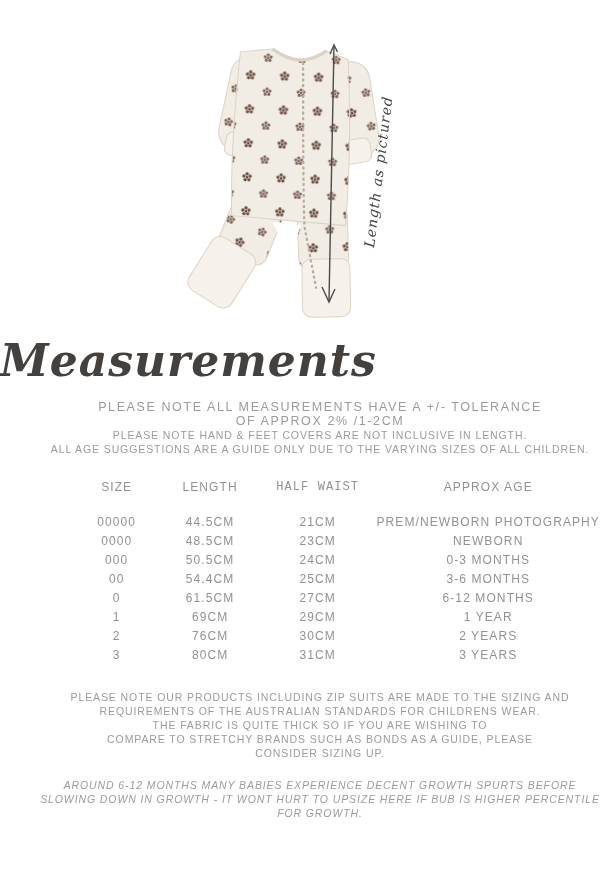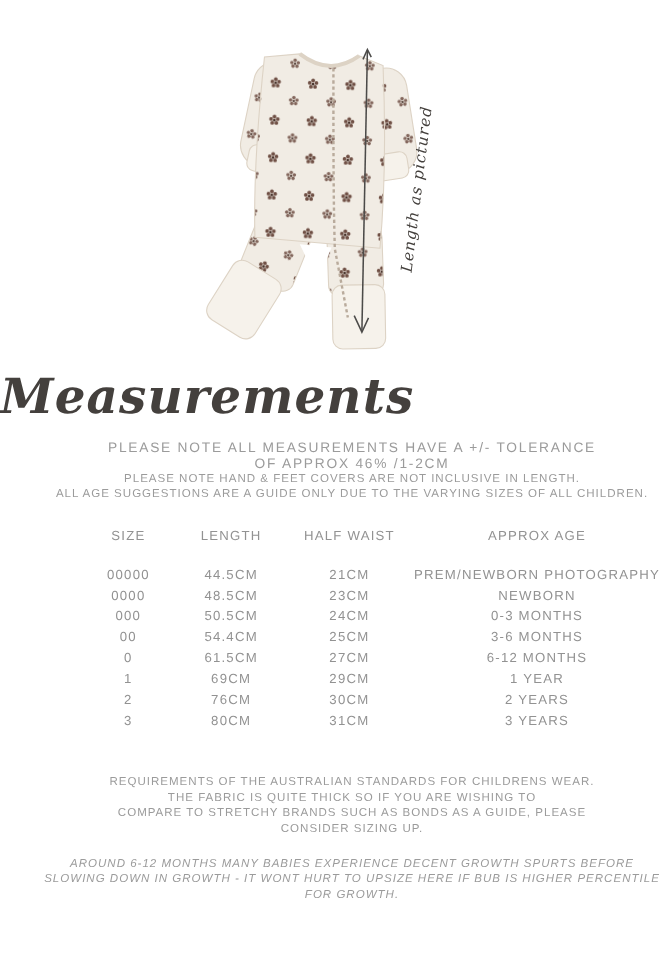--- a/index.html
+++ b/index.html
@@ -84,21 +84,21 @@
   }
   .size-table td{
     height:19px;
     padding:0;
     text-align:center;
     white-space:nowrap;
     margin-top:32px;
   }
   .col-size{width:90px;}
   .col-length{width:98px;}
-  .col-waist{width:118px;}
+  .col-waist{width:118px;font-family:Liberation Mono, monospace;}
   .col-age{width:190px;}
   .note-sizing{margin-top:26px;}
   .note-growth{
     margin-top:18px;
     font-style:italic;
   }
 </style>
 </head>
 <body>
 
@@ -156,21 +156,21 @@
       <path class="measure" d="M322,287 L329,302 L335,289"></path>
     </g>
 
     <text class="annotation" x="374" y="248" transform="rotate(-83 374 248)">Length as pictured</text>
   </svg>
 
   <h1 class="page-title">Measurements</h1>
 
   <p class="note note-lg">
     <span>PLEASE NOTE ALL MEASUREMENTS HAVE A +/- TOLERANCE</span><br>
-    <span>OF APPROX 46% /1-2CM</span>
+    <span>OF APPROX 2% /1-2CM</span>
   </p>
 
   <p class="note note-sm">
     <span>PLEASE NOTE HAND &amp; FEET COVERS ARE NOT INCLUSIVE IN LENGTH.</span><br>
     <span>ALL AGE SUGGESTIONS ARE A GUIDE ONLY DUE TO THE VARYING SIZES OF ALL CHILDREN.</span>
   </p>
 
   <table class="size-table">
     <thead>
       <tr>
@@ -226,21 +226,21 @@
       <tr>
         <td>3</td>
         <td>80CM</td>
         <td>31CM</td>
         <td>3 YEARS</td>
       </tr>
     </tbody>
   </table>
 
   <p class="note note-sm note-sizing">
-    <br>
+    <span>PLEASE NOTE OUR PRODUCTS INCLUDING ZIP SUITS ARE MADE TO THE SIZING AND</span><br>
     <span>REQUIREMENTS OF THE AUSTRALIAN STANDARDS FOR CHILDRENS WEAR.</span><br>
     <span>THE FABRIC IS QUITE THICK SO IF YOU ARE WISHING TO</span><br>
     <span>COMPARE TO STRETCHY BRANDS SUCH AS BONDS AS A GUIDE, PLEASE</span><br>
     <span>CONSIDER SIZING UP.</span>
   </p>
 
   <p class="note note-sm note-growth">
     <span>AROUND 6-12 MONTHS MANY BABIES EXPERIENCE DECENT GROWTH SPURTS BEFORE</span><br>
     <span>SLOWING DOWN IN GROWTH - IT WONT HURT TO UPSIZE HERE IF BUB IS HIGHER PERCENTILE</span><br>
     <span>FOR GROWTH.</span>

